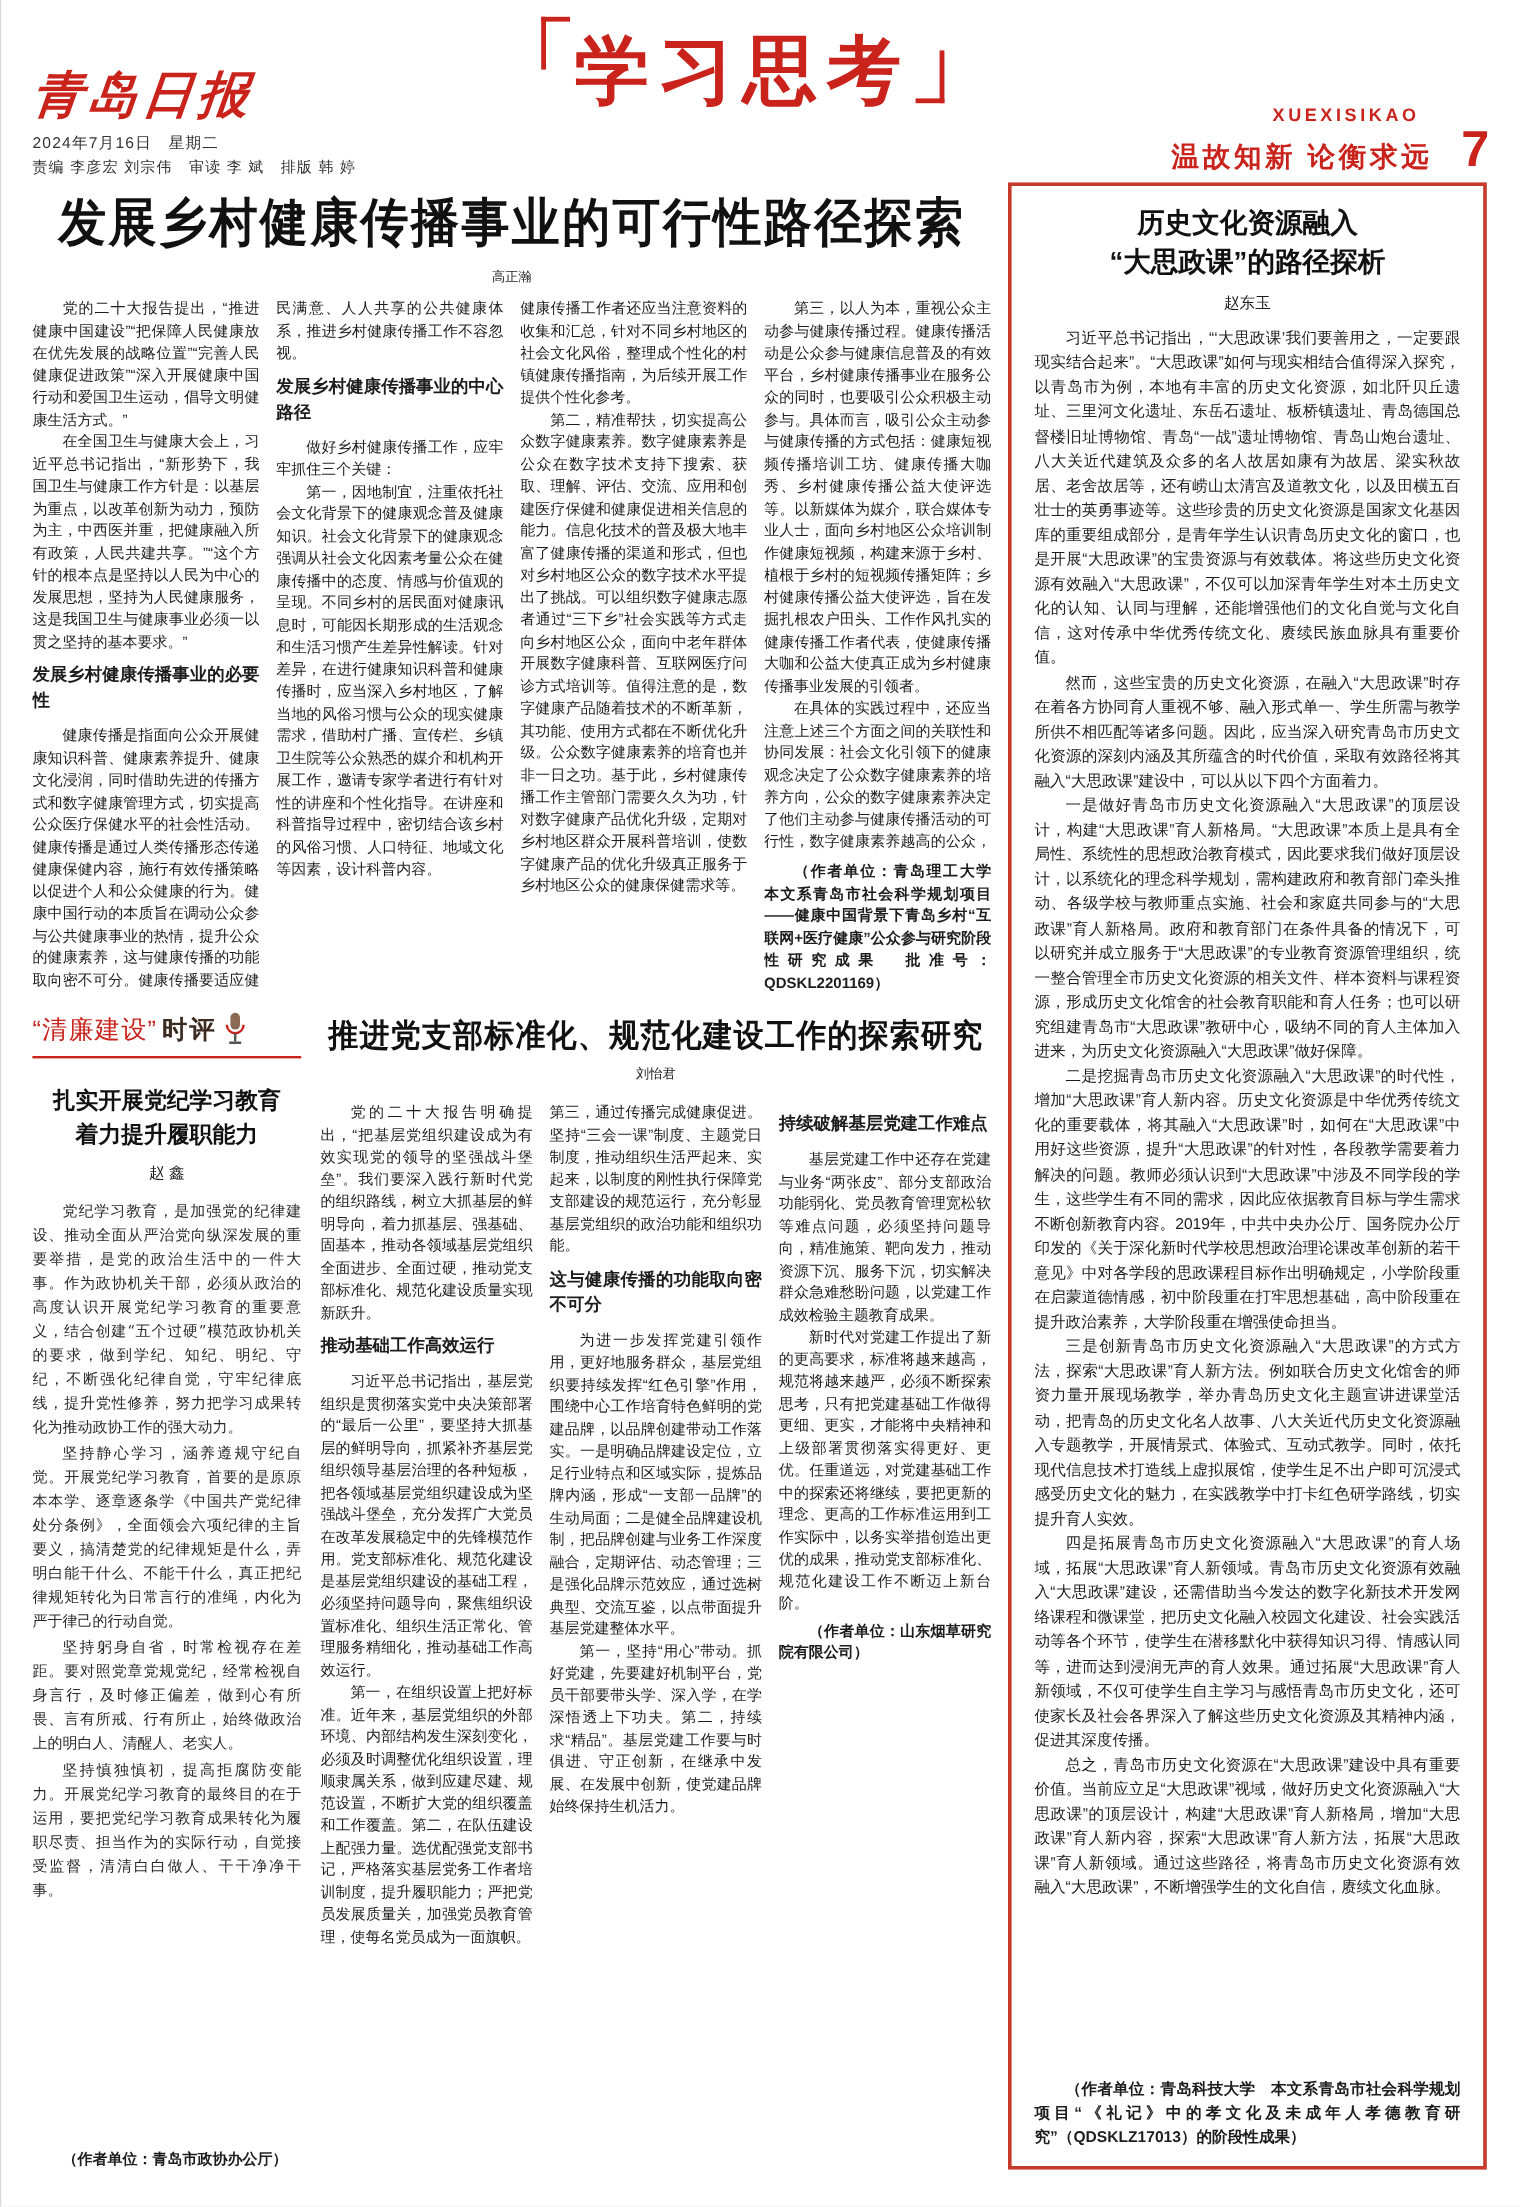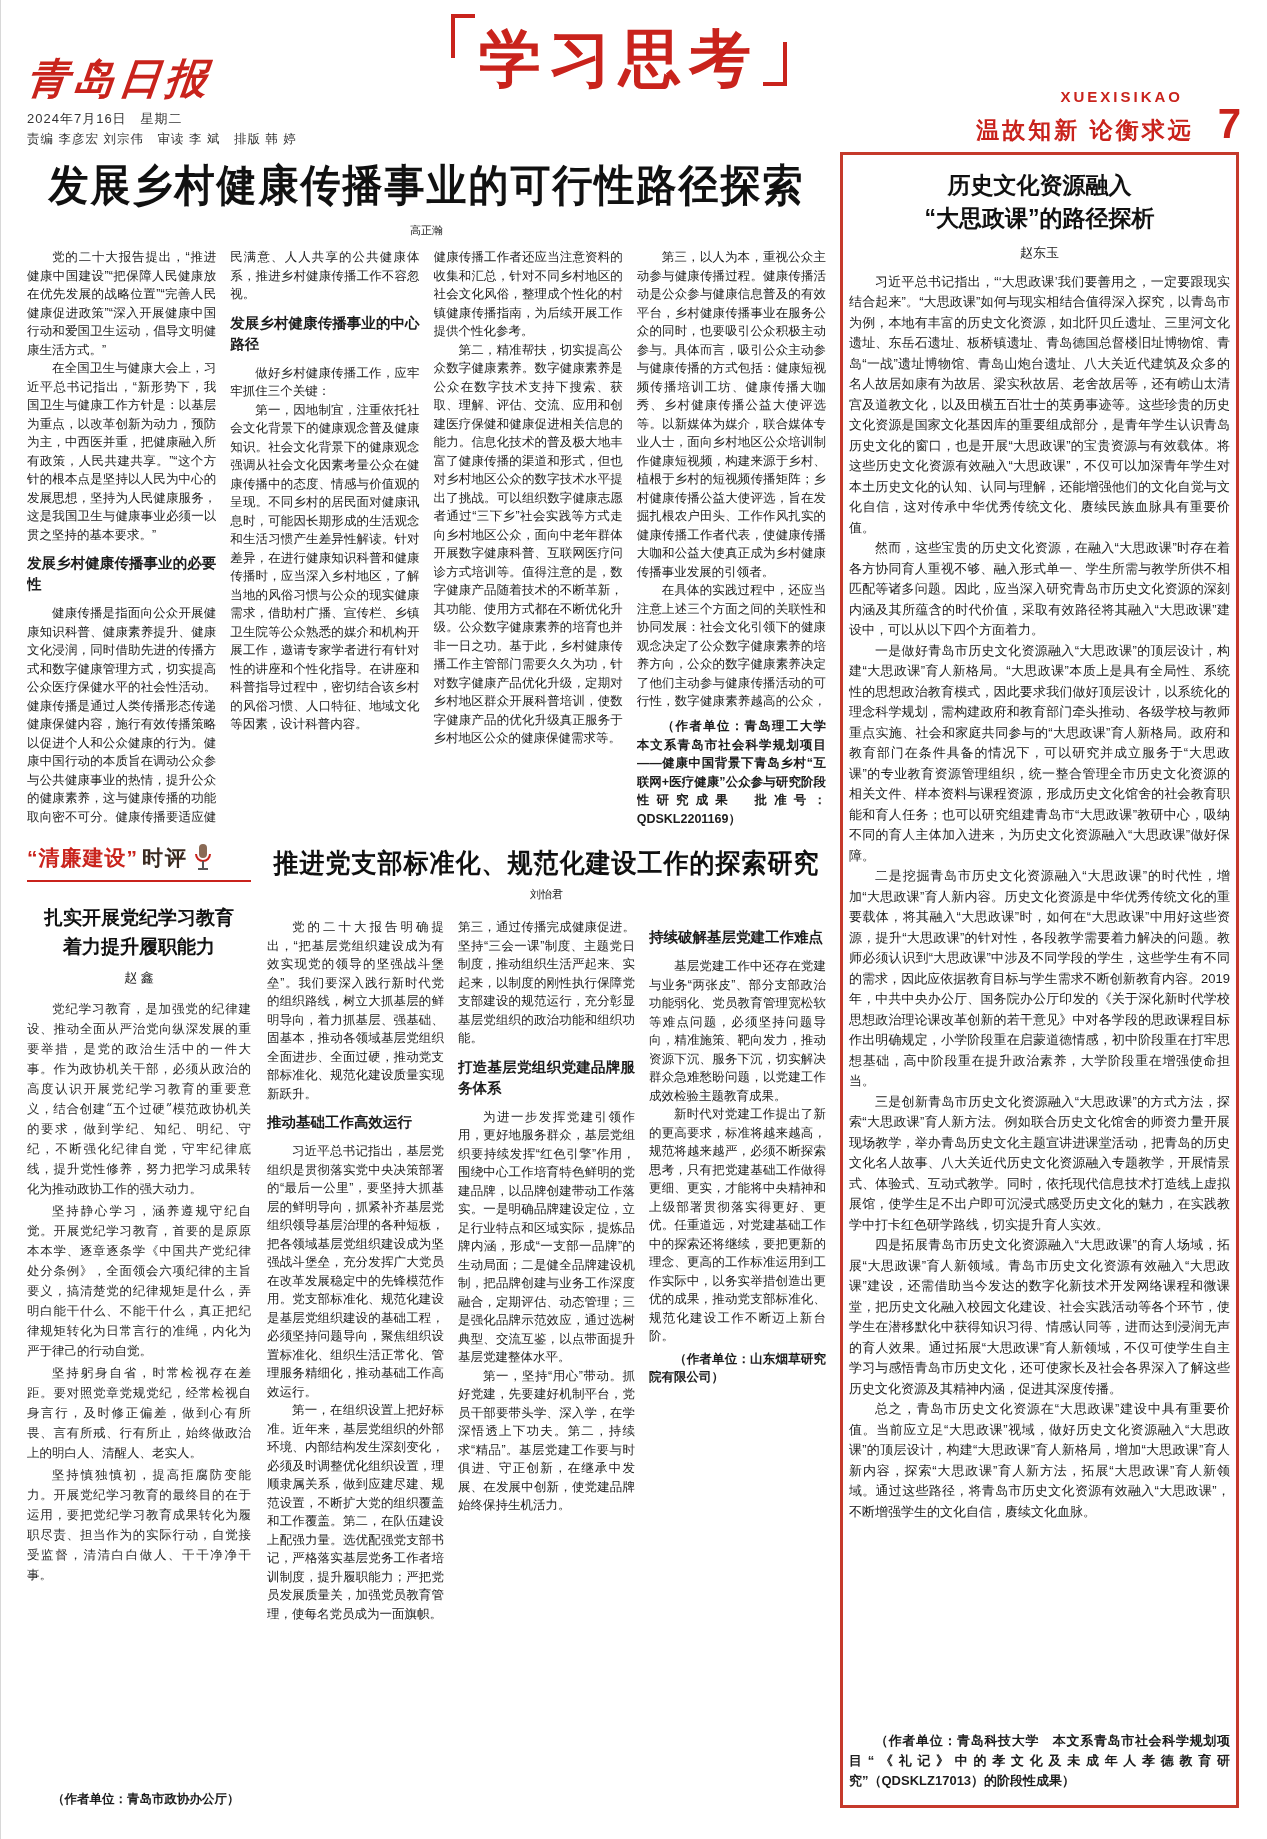--- a/index.html
+++ b/index.html
@@ -48,40 +48,40 @@
               margin:9px 0; line-height:1.45; }
   .col-foot { font-weight:bold; text-indent:2em; font-size:12.5px; line-height:18.5px; text-align:justify; margin-top:4px; }
 
   
   .bottom-row { flex:1; display:flex; gap:16px; min-height:0; }
 
   
   .shiping { width:224px; display:flex; flex-direction:column; min-height:0; }
   .badge { display:flex; align-items:flex-end; gap:4px; border-bottom:2px solid #c9231c;
            padding-bottom:8px; margin-bottom:22px; }
-  .badge-quote { color:#c9231c; font-weight:700; font-size:21px; letter-spacing:1px; }
+  .badge-quote { color:#c9231c; font-weight:400; font-size:21px; letter-spacing:1px; }
   .badge-suffix { color:#3a2a20; font-weight:900; font-size:21px; letter-spacing:2px; }
   .shiping-title { font-size:19px; font-weight:900; text-align:center; line-height:1.5; color:#111; }
   .shiping-author { text-align:center; font-size:13px; margin:8px 0 12px 0; }
   .shiping-body { flex:1 1 auto; overflow:hidden; font-family:"DejaVu Serif", serif;
                   font-size:12.5px; line-height:20px; text-align:justify; color:#2a2a2a; }
   .shiping-body .para { margin-bottom:2px; }
   .shiping-foot { font-family:"DejaVu Serif", serif; font-weight:bold; font-size:12.5px;
                   line-height:19px; text-indent:2em; margin-top:6px; }
 
   
   .middle-article { flex:1; display:flex; flex-direction:column; min-height:0; }
   .mid-title { font-size:25px; font-weight:900; text-align:center; letter-spacing:1px;
                color:#111; transform:scaleY(1.06); margin:4px 0 8px 0; }
   .mid-cols { flex:1; display:flex; gap:14px; min-height:0; margin-top:6px; }
   .mid-col { flex:1; min-width:0; display:flex; flex-direction:column; overflow:hidden;
              font-size:12.5px; line-height:18.5px; text-align:justify; }
 
   
-  .right-article { width:399px; border:3px solid #c53a2b; padding:14px 6px;
+  .right-article { width:399px; border:3px solid #c53a2b; padding:14px 19px;
                    display:flex; flex-direction:column; min-height:0; }
   .right-title { font-size:23px; font-weight:900; text-align:center; line-height:1.45; color:#111; }
   .right-author { text-align:center; font-size:13px; margin:8px 0 10px 0; }
   .right-body { flex:1 1 auto; overflow:hidden; font-size:13px; line-height:20.5px; text-align:justify; }
   .right-foot { font-weight:bold; font-size:13px; line-height:20px; text-indent:2em;
                 text-align:justify; margin-top:6px; }
 
   .mic { flex:0 0 auto; }
 </style>
 </head>
@@ -191,21 +191,21 @@
               <p class="para">党的二十大报告明确提出，“把基层党组织建设成为有效实现党的领导的坚强战斗堡垒”。我们要深入践行新时代党的组织路线，树立大抓基层的鲜明导向，着力抓基层、强基础、固基本，推动各领域基层党组织全面进步、全面过硬，推动党支部标准化、规范化建设质量实现新跃升。</p>
                   <p class="para sub">推动基础工作高效运行</p>
                   <p class="para">习近平总书记指出，基层党组织是贯彻落实党中央决策部署的“最后一公里”，要坚持大抓基层的鲜明导向，抓紧补齐基层党组织领导基层治理的各种短板，把各领域基层党组织建设成为坚强战斗堡垒，充分发挥广大党员在改革发展稳定中的先锋模范作用。党支部标准化、规范化建设是基层党组织建设的基础工程，必须坚持问题导向，聚焦组织设置标准化、组织生活正常化、管理服务精细化，推动基础工作高效运行。</p>
                   <p class="para">第一，在组织设置上把好标准。近年来，基层党组织的外部环境、内部结构发生深刻变化，必须及时调整优化组织设置，理顺隶属关系，做到应建尽建、规范设置，不断扩大党的组织覆盖和工作覆盖。第二，在队伍建设上配强力量。选优配强党支部书记，严格落实基层党务工作者培训制度，提升履职能力；严把党员发展质量关，加强党员教育管理，使每名党员成为一面旗帜。</p>
                 </div>
             </div>
             <div class="mid-col">
               <div class="col-list grow">
 
               <p class="para cont">第三，通过传播完成健康促进。坚持“三会一课”制度、主题党日制度，推动组织生活严起来、实起来，以制度的刚性执行保障党支部建设的规范运行，充分彰显基层党组织的政治功能和组织功能。</p>
-                  <p class="para sub">打造基层党组织党建品牌服务体系</p>
+                  <p class="para sub">这与健康传播的功能取向密不可分</p>
                   <p class="para">为进一步发挥党建引领作用，更好地服务群众，基层党组织要持续发挥“红色引擎”作用，围绕中心工作培育特色鲜明的党建品牌，以品牌创建带动工作落实。一是明确品牌建设定位，立足行业特点和区域实际，提炼品牌内涵，形成“一支部一品牌”的生动局面；二是健全品牌建设机制，把品牌创建与业务工作深度融合，定期评估、动态管理；三是强化品牌示范效应，通过选树典型、交流互鉴，以点带面提升基层党建整体水平。</p>
                   <p class="para">第一，坚持“用心”带动。抓好党建，先要建好机制平台，党员干部要带头学、深入学，在学深悟透上下功夫。第二，持续求“精品”。基层党建工作要与时俱进、守正创新，在继承中发展、在发展中创新，使党建品牌始终保持生机活力。</p>
                 </div>
             </div>
             <div class="mid-col">
               <div class="col-list grow">
 
               <p class="para sub">持续破解基层党建工作难点</p>
                   <p class="para">基层党建工作中还存在党建与业务“两张皮”、部分支部政治功能弱化、党员教育管理宽松软等难点问题，必须坚持问题导向，精准施策、靶向发力，推动资源下沉、服务下沉，切实解决群众急难愁盼问题，以党建工作成效检验主题教育成果。</p>
                   <p class="para">新时代对党建工作提出了新的更高要求，标准将越来越高，规范将越来越严，必须不断探索思考，只有把党建基础工作做得更细、更实，才能将中央精神和上级部署贯彻落实得更好、更优。任重道远，对党建基础工作中的探索还将继续，要把更新的理念、更高的工作标准运用到工作实际中，以务实举措创造出更优的成果，推动党支部标准化、规范化建设工作不断迈上新台阶。</p>

